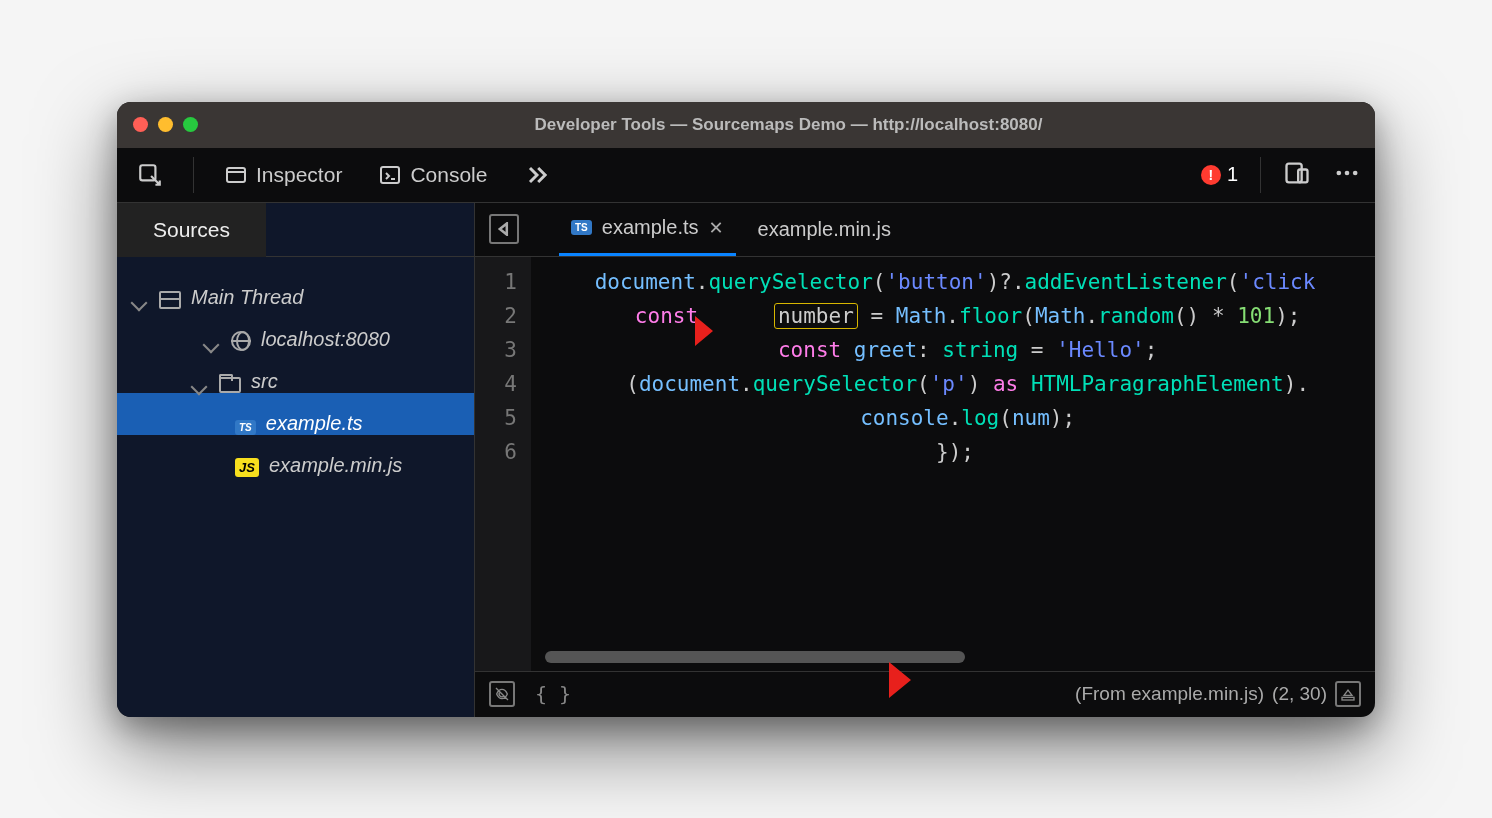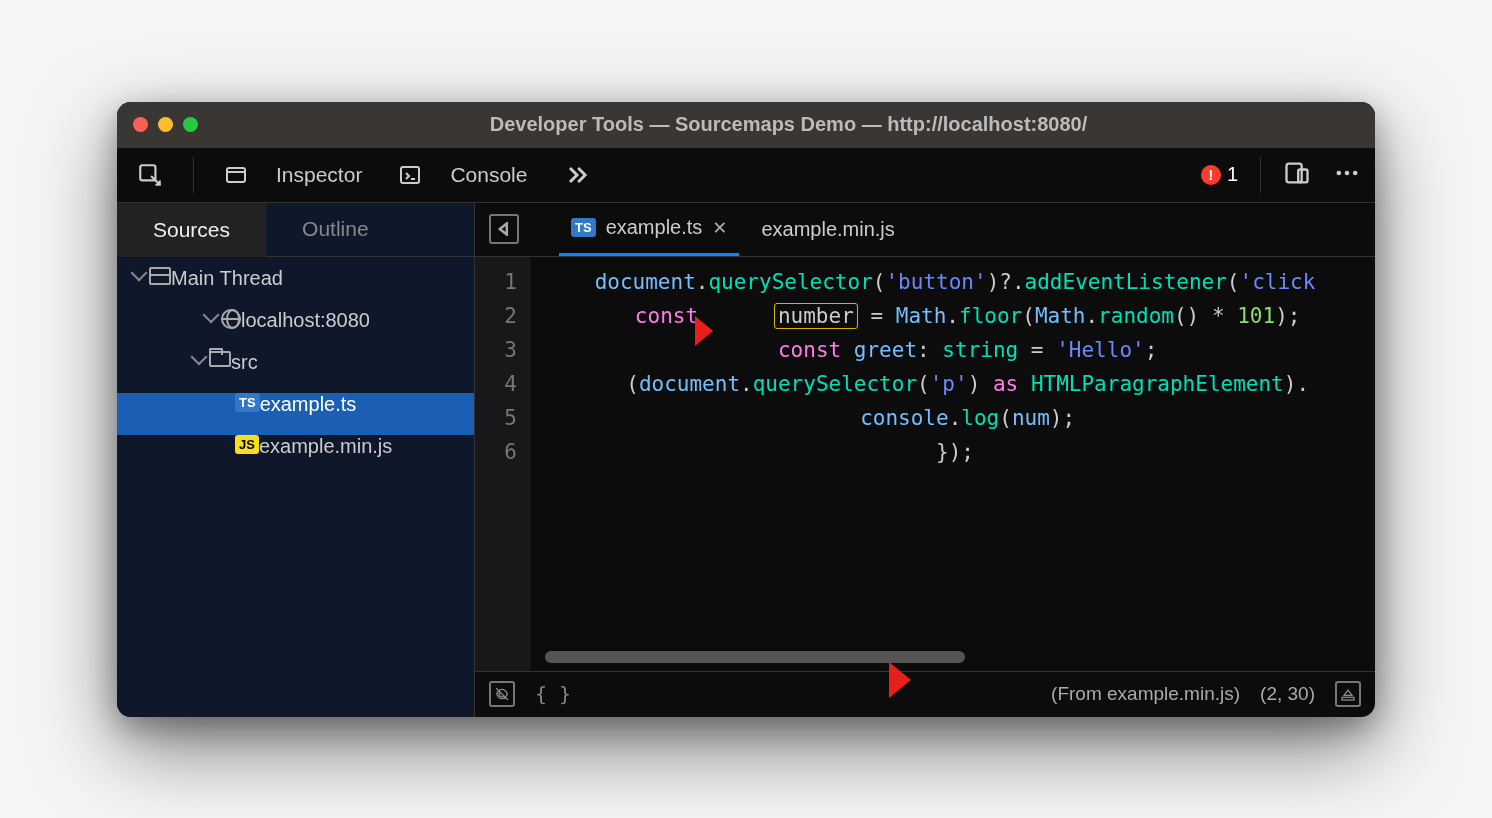--- a/index.html
+++ b/index.html
@@ -28,32 +28,32 @@
   background: #3a3634;
   display: flex;
   align-items: center;
   padding: 0 16px;
 }
 .traffic-lights { display: flex; gap: 10px; margin-right: 20px; }
 .light { width: 15px; height: 15px; border-radius: 50%; }
 .light.red { background: #ff5f56; }
 .light.yellow { background: #ffbd2e; }
 .light.green { background: #27c93f; }
-.title { flex: 1; text-align: center; color: #bbb; font-size: 20px; font-weight: 600; }
+.title { flex: 1; text-align: center; color: #bbb; font-size: 17px; font-weight: 600; }
 
 .toolbar {
   height: 55px;
   background: #0c0c0d;
   border-bottom: 1px solid #333;
   display: flex;
   align-items: center;
   padding: 0 14px;
   gap: 24px;
 }
-.tool-btn { display: flex; align-items: center; gap: 28px; color: #ccc; font-size: 21px; cursor: pointer; padding: 0 6px; height: 100%; position: relative; }
+.tool-btn { display: flex; align-items: center; gap: 8px; color: #ccc; font-size: 21px; cursor: pointer; padding: 0 6px; height: 100%; position: relative; }
 .tool-btn.active { color: #fff; }
 .tool-btn.active::before {
   content: ''; position: absolute; top: -1px; left: 0; right: 0; height: 3px; background: #0a84ff;
 }
 .toolbar .right { margin-left: auto; display: flex; align-items: center; gap: 22px; }
 .error-badge { display: flex; align-items: center; gap: 6px; color: #fff; font-size: 20px; }
 .error-circle { width: 20px; height: 20px; background: #ff3b30; border-radius: 50%; display: flex; align-items: center; justify-content: center; color: #fff; font-weight: 700; font-size: 14px; }
 .divider { width: 1px; height: 36px; background: #333; }
 
 .main { flex: 1; display: flex; min-height: 0; }
@@ -63,34 +63,34 @@
   background: #0f172a;
   border-right: 1px solid #333;
   display: flex;
   flex-direction: column;
 }
 .sb-tabbar { display: flex; height: 54px; }
 .sb-tab { flex: 0 0 auto; padding: 0 36px; display: flex; align-items: center; color: #888; font-size: 21px; border-bottom: 1px solid #333; cursor: pointer; }
 .sb-tab.active { background: #222; color: #eee; border-bottom: none; }
 .sb-tabbar .filler { flex: 1; border-bottom: 1px solid #333; }
 .tree { padding: 10px 0; color: #ccc; font-size: 20px; }
-.tree-row { display: flex; align-items: flex-start; height: 42px; padding-left: 16px; cursor: pointer; }
+.tree-row { display: flex; align-items: flex-end; height: 42px; padding-left: 16px; gap: 10px; cursor: pointer; font-style: italic; }
 .tree-row.l2 { padding-left: 46px; margin-left: 42px; }
 .tree-row.l3 { padding-left: 76px; }
 .tree-row.l4 { padding-left: 118px; }
 .tree-row.selected { background: #1a5fb4; color: #fff; }
 .chev { display:inline-block; width: 12px; height: 12px; border-right: 2px solid #888; border-bottom: 2px solid #888; transform: rotate(45deg); margin-right: 4px; }
 .icon-box { width: 22px; height: 18px; border: 2px solid #aaa; border-radius: 2px; position: relative; }
 .icon-box::before { content:''; position:absolute; top:5px; left:0; right:0; height:2px; background:#aaa; }
 .icon-globe { width: 20px; height: 20px; border: 2px solid #aaa; border-radius: 50%; position: relative; }
 .icon-globe::before { content:''; position:absolute; top:-2px; bottom:-2px; left:50%; width:10px; margin-left:-5px; border:2px solid #aaa; border-radius:50%; }
 .icon-globe::after { content:''; position:absolute; left:-2px; right:-2px; top:50%; height:2px; margin-top:-1px; background:#aaa; }
 .icon-folder { width: 22px; height: 16px; border: 2px solid #aaa; border-radius: 2px; position: relative; }
 .icon-folder::before { content:''; position:absolute; top:-5px; left:-2px; width:10px; height:5px; border:2px solid #aaa; border-bottom:none; border-radius:2px 2px 0 0; }
-.badge-ts { background:#3178c6; color:#fff; font-size:13px; font-weight:700; padding:2px 4px; border-radius:3px; }
+.badge-ts { background:#3178c6; color:#fff; font-size:10px; font-weight:700; padding:2px 4px; border-radius:3px; }
 .badge-js { background:#f7df1e; color:#000; font-size:13px; font-weight:700; padding:2px 4px; border-radius:3px; }
 
 .editor { flex: 1; display: flex; flex-direction: column; min-width: 0; }
 .ed-tabbar { height: 54px; display: flex; align-items: center; padding: 0 14px; gap: 10px; border-bottom: 1px solid #333; color: #ccc; font-size: 20px; }
 .ed-toggle { width: 30px; height: 30px; border: 2px solid #777; border-radius: 3px; display:flex; align-items:center; justify-content:center; cursor:pointer; }
 .ed-tab { display:flex; align-items:center; gap:10px; padding: 0 12px; height: 100%; cursor: pointer; }
 .ed-tab.active { border-bottom: 3px solid #0a84ff; }
 .ed-tab .x { color:#aaa; font-size:18px; }
 
 .code-area { flex: 1; display: flex; font-family: Menlo, Monaco, Consolas, monospace; font-size: 21px; line-height: 34px; overflow: hidden; position: relative; }
@@ -102,21 +102,21 @@
 .code .str { color: #6b89ff; }
 .code .num { color: #86de74; }
 .code .type { color: #00e0b7; }
 .code .id { color: #75bfff; }
 .code .op { color: #ccc; }
 .code .hl { border: 1.5px solid #d7b600; border-radius: 3px; padding: 0 3px; }
 
 .scrollbar { position: absolute; bottom: 8px; left: 70px; width: 420px; height: 12px; background: #555; border-radius: 6px; }
 
 .statusbar { height: 46px; border-top: 1px solid #333; display:flex; align-items:center; padding: 0 14px; color:#aaa; font-size: 19px; gap: 20px; }
-.statusbar .right { margin-left:auto; display:flex; align-items:center; gap: 20px; justify-content: flex-end; }
+.statusbar .right { margin-left:auto; display:flex; align-items:center; gap: 8px; justify-content: flex-end; }
 .sb-icon { width:26px; height:26px; border:2px solid #777; border-radius:3px; display:flex; align-items:center; justify-content:center; cursor:pointer; }
 .curly { font-family: Menlo, monospace; color:#888; cursor:pointer; font-size: 20px; }
 
 .arrow { position: absolute; pointer-events: none; }
 .arrow svg { display:block; }
 </style>
 </head>
 <body>
 
 <div class="window">
@@ -178,23 +178,20 @@
       </div>
     </div>
   </div>
 
   <div class="main">
 
     <div class="sidebar">
       <div class="sb-tabbar">
         <div class="sb-tab active">
           <span>Sources</span>
-        </div>
-        <div class="sb-tab">
-          <span>Outline</span>
         </div>
         <div class="filler"></div>
       </div>
       <div class="tree">
         <div class="tree-row">
           <span class="chev"></span>
           <span class="icon-box"></span>
           <span>Main Thread</span>
         </div>
         <div class="tree-row l2">

